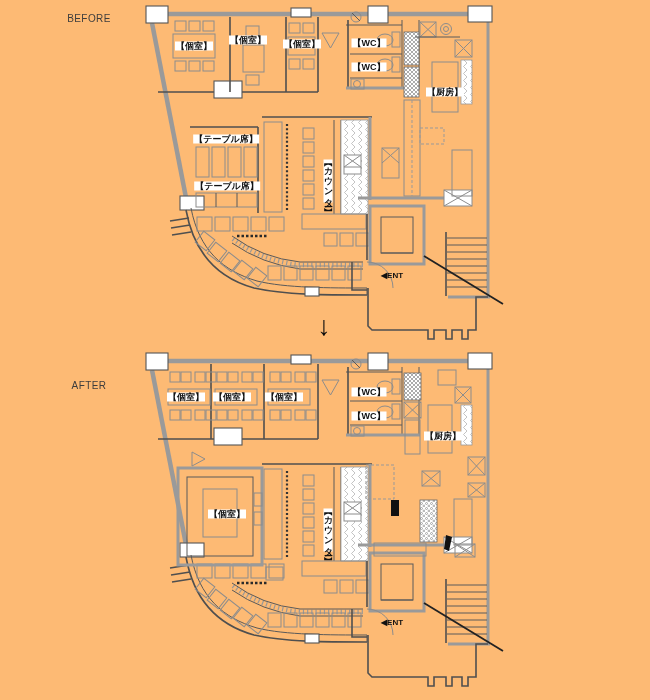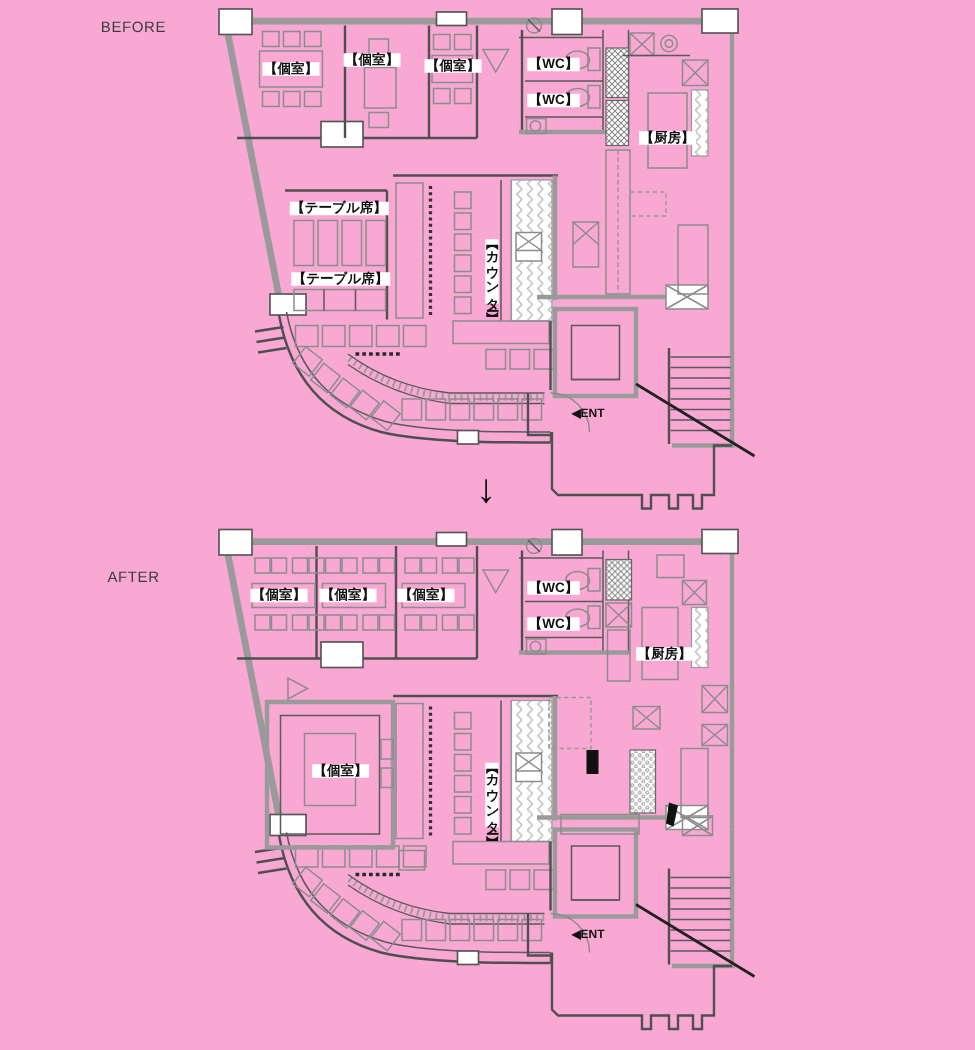--- a/index.html
+++ b/index.html
@@ -1,17 +1,17 @@
 <!DOCTYPE html>
 <html><head>
 <meta charset="utf-8">
 <style>
   html,body{margin:0;padding:0;background:#fff;}
   .canvas{
-    position:relative;width:650px;height:700px;background:#f9a8d4;overflow:hidden;
+    position:relative;width:650px;height:700px;background:#fdba74;overflow:hidden;
     font-family:"Liberation Sans", sans-serif;
   }
   .plan-svg{position:absolute;left:0;top:0;}
   
   .w4{stroke:#9a9a9a;stroke-width:4.5;fill:none;}
   .w3{stroke:#9a9a9a;stroke-width:3;fill:none;}
   .p {stroke:#4f4f4f;stroke-width:1.6;fill:none;}
   .t {stroke:#5a5a5a;stroke-width:1;fill:none;}
   .f {stroke:#555;stroke-width:1.1;fill:#fff;}
   .fn{stroke:#8c8c8c;stroke-width:1;fill:none;}

